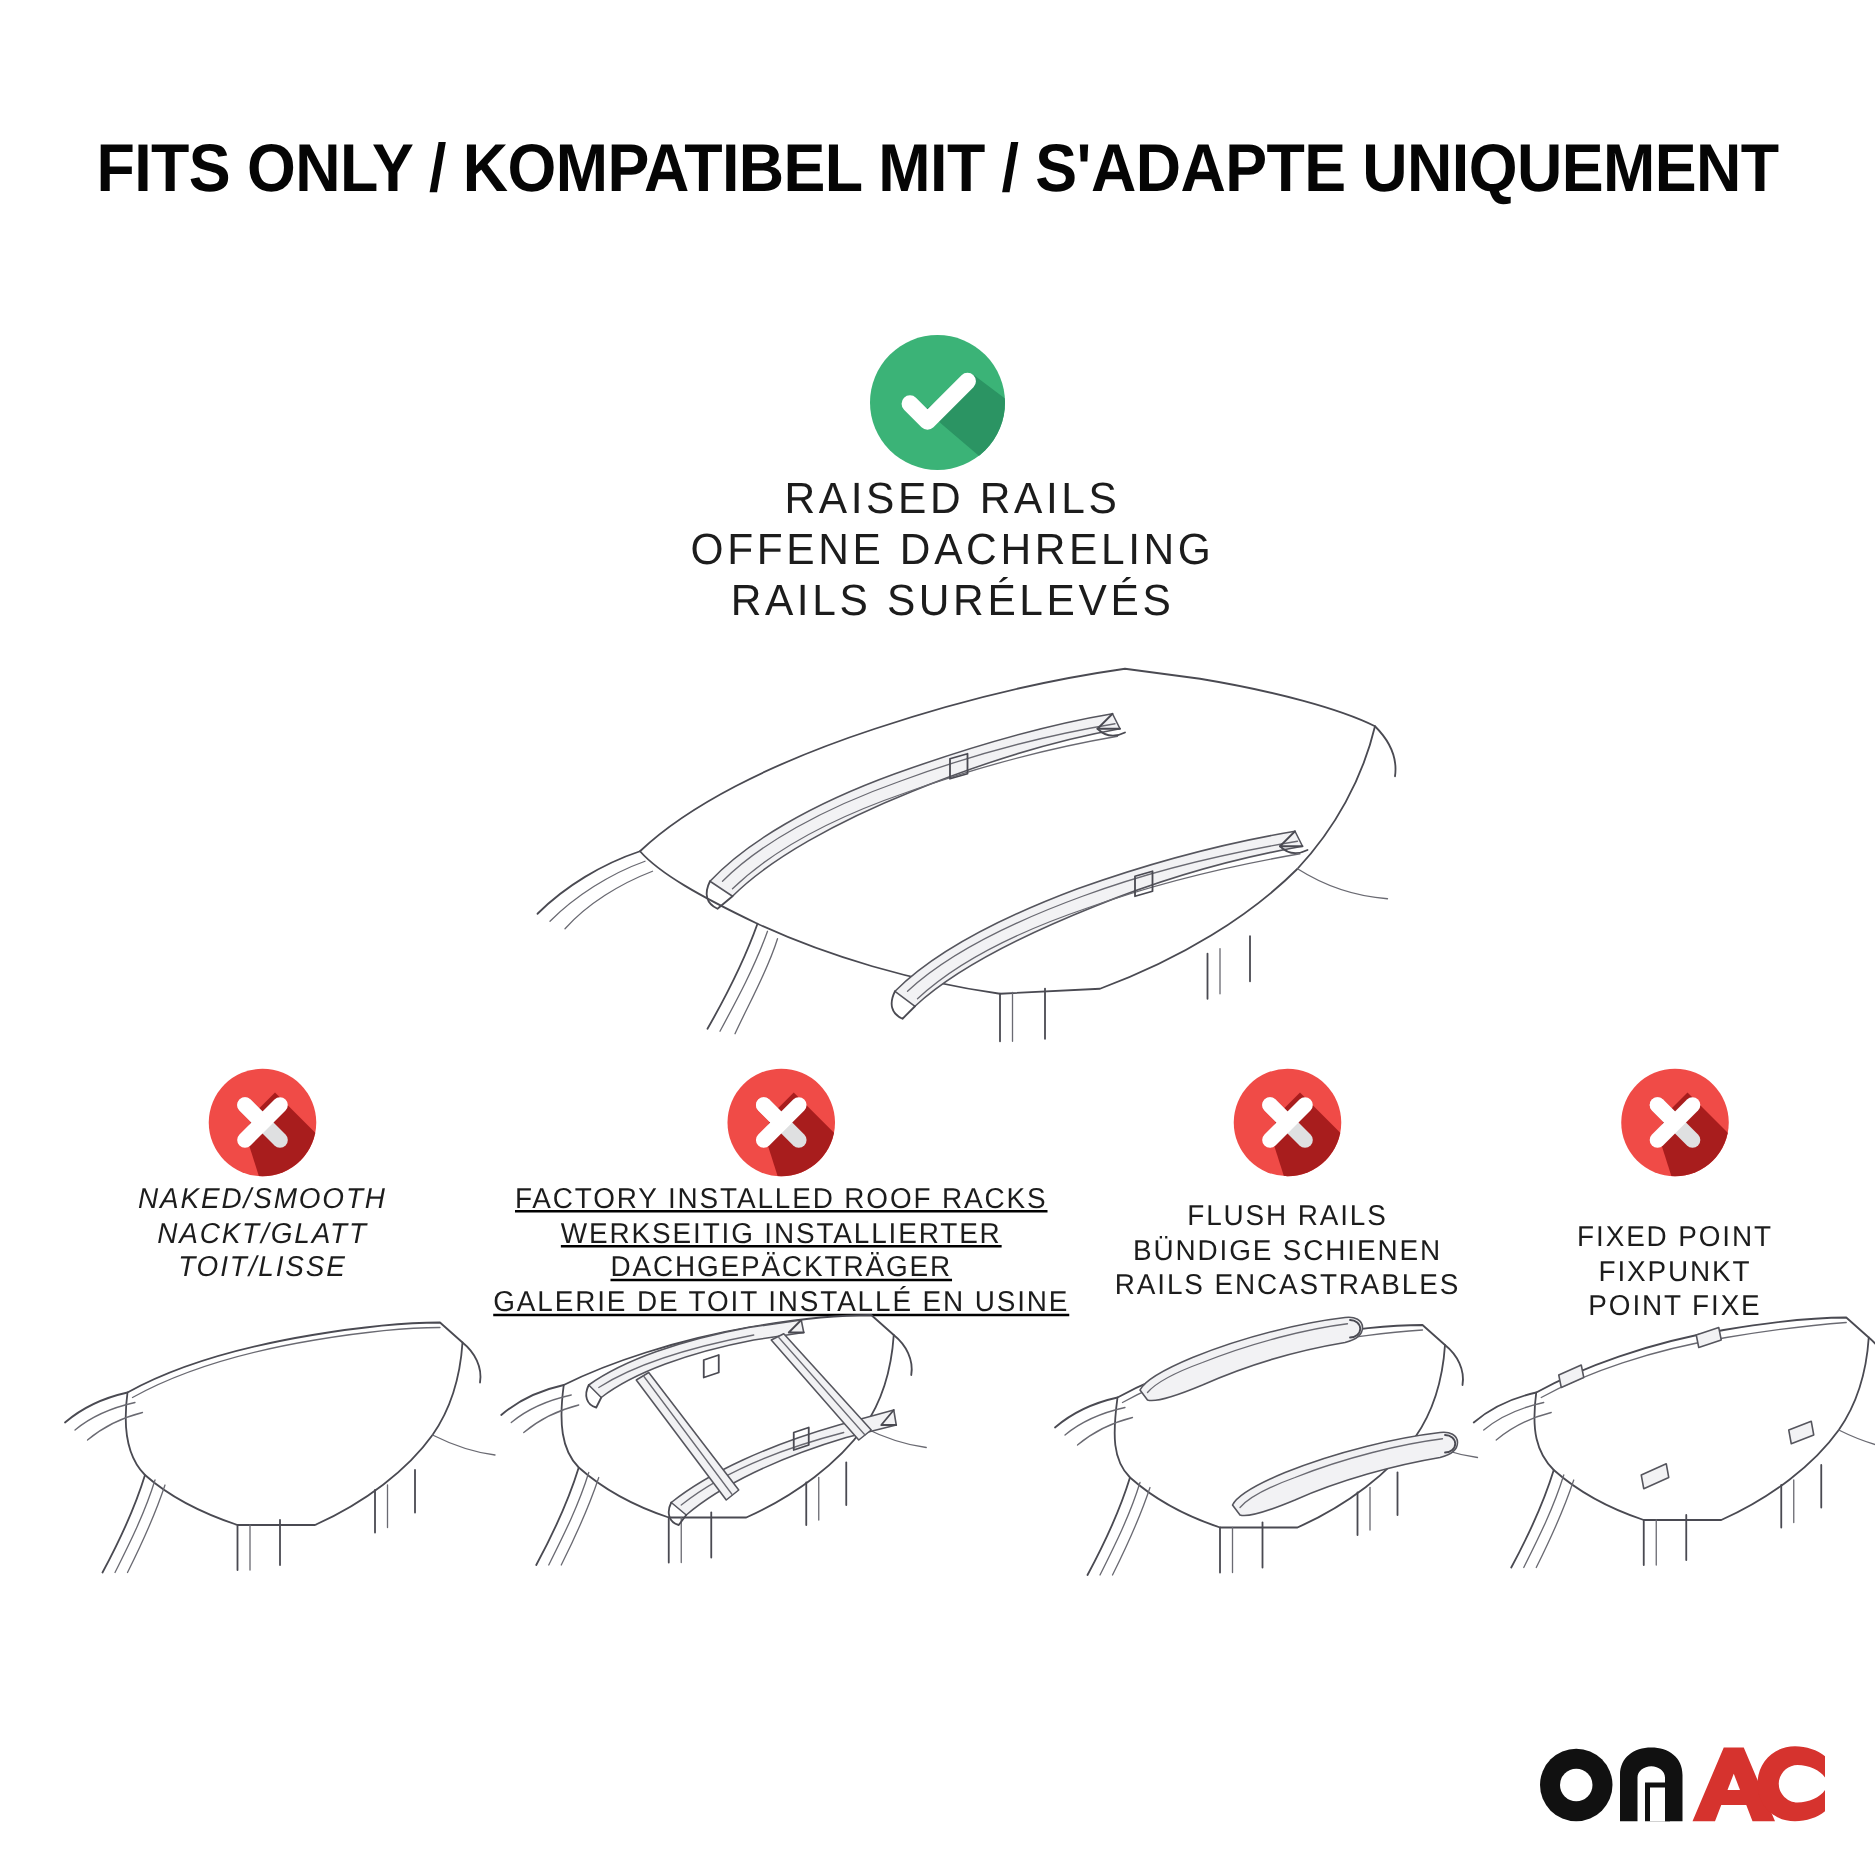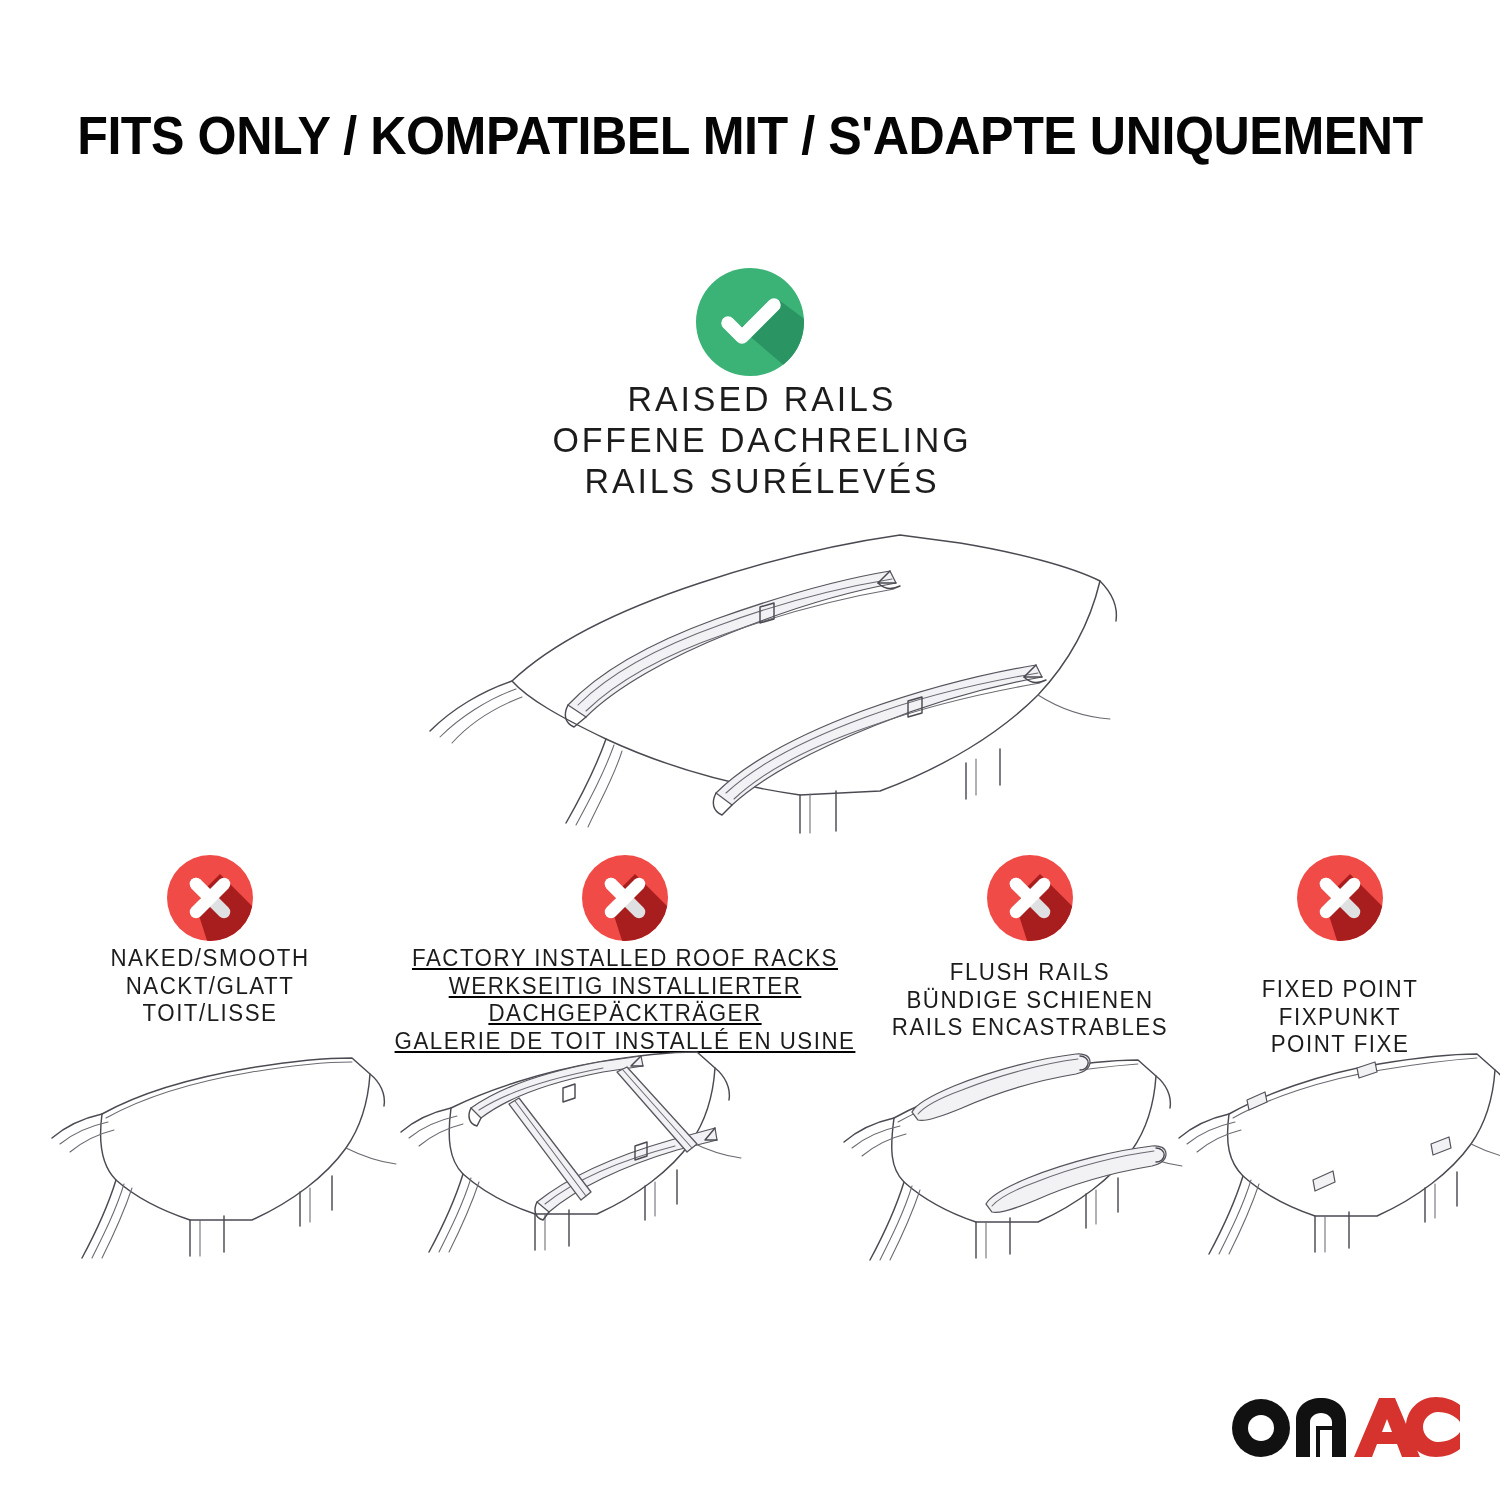--- a/index.html
+++ b/index.html
@@ -102,21 +102,21 @@
   #col0 { left: 20px;   width: 380px; }
   #col1 { left: 385px;  width: 480px; }
   #col2 { left: 845px;  width: 370px; }
   #col3 { left: 1185px; width: 310px; }
 
   #col0 .col-icon { left: 146px;  top: 2px; }
   #col1 .col-icon { left: 196px;  top: 2px; }
   #col2 .col-icon { left: 141px;  top: 2px; }
   #col3 .col-icon { left: 111px;  top: 2px; }
 
-  #col0 .col-labels { top: 93px; }
+  #col0 .col-labels { top: 93px; font-style: italic; }
   #col1 .col-labels { top: 93px; text-decoration: underline; }
   #col2 .col-labels { top: 107px; }
   #col3 .col-labels { top: 124px; }
 
   #col0 .col-figure { left: 10px;  top: 200px; width: 372px; height: 225px; }
   #col1 .col-figure { left: 0px;   top: 198px; width: 400px; height: 230px; }
   #col2 .col-figure { left: -55px; top: 200px; width: 400px; height: 228px; }
   #col3 .col-figure { left: -50px; top: 200px; width: 390px; height: 228px; }
 
   

